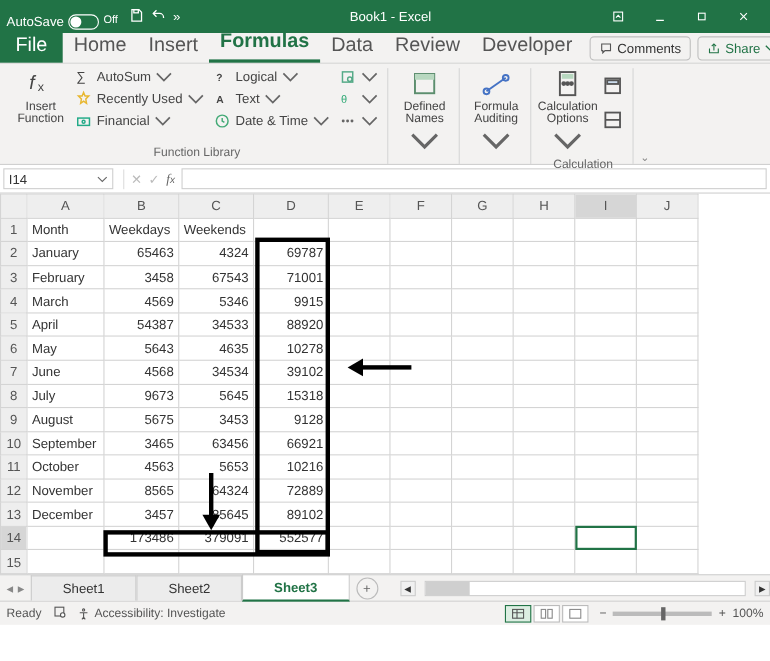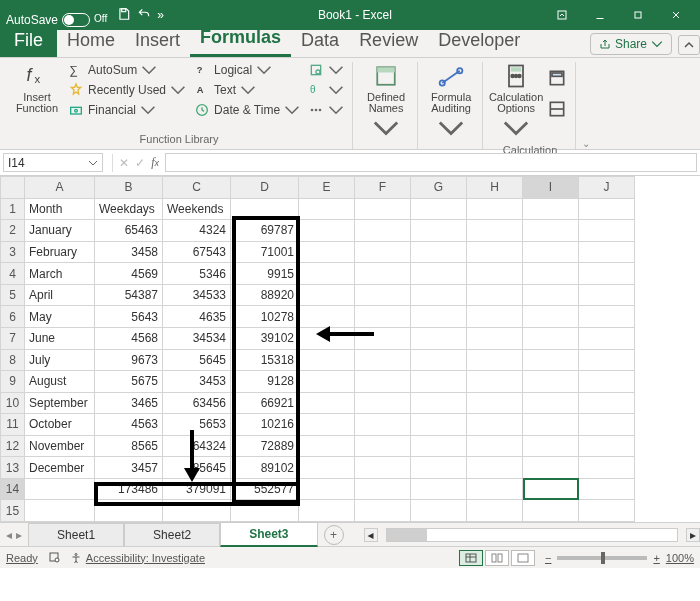--- a/index.html
+++ b/index.html
@@ -62,21 +62,21 @@
   
   .tabbar{height:24px;border-top:1px solid #d0d0d0;display:flex;align-items:center;background:#f3f2f1;font-size:12px;}
   .tabnav{display:flex;gap:4px;padding:0 6px;color:#888;}
   .sheet{padding:4px 28px;border:1px solid #ccc;border-bottom:none;background:#ececec;cursor:pointer;text-align:center;}
   .sheet.active{background:#fff;color:#217346;font-weight:600;border-bottom:2px solid #217346;}
   .addsheet{width:20px;height:20px;border:1px solid #bbb;border-radius:50%;margin-left:6px;display:flex;align-items:center;justify-content:center;color:#666;cursor:pointer;}
   .hscroll-track{flex:1;margin:0 8px;height:14px;background:#fff;border:1px solid #ccc;position:relative;}
   .hscroll-thumb{position:absolute;left:0;top:0;bottom:0;width:40px;background:#cfcfcf;}
   .hscroll-btn{width:14px;height:14px;border:1px solid #ccc;background:#f0f0f0;display:flex;align-items:center;justify-content:center;}
   
-  .status{height:22px;background:#f3f2f1;border-top:1px solid #d0d0d0;display:flex;align-items:center;font-size:11px;color:#555;padding:0 6px;gap:10px;text-decoration:underline;}
+  .status{height:22px;background:#f3f2f1;border-top:1px solid #d0d0d0;display:flex;align-items:center;font-size:11px;color:#555;padding:0 6px;gap:10px;}
   .viewbtns{display:flex;gap:2px;margin-left:auto;}
   .viewbtns div{width:24px;height:16px;border:1px solid #bbb;background:#fff;display:flex;align-items:center;justify-content:center;}
   .viewbtns div.active{background:#dceee2;border-color:#217346;}
   .zoom{display:flex;align-items:center;gap:6px;}
   .ztrack{width:90px;height:4px;background:#bbb;position:relative;}
   .zthumb{position:absolute;left:44px;top:-4px;width:4px;height:12px;background:#666;}
   .collapse-btn{width:22px;height:20px;border:1px solid #bfbfbf;border-radius:3px;display:flex;align-items:center;justify-content:center;margin-left:6px;margin-bottom:2px;}
   .dialog-launcher{font-size:10px;color:#888;align-self:flex-end;margin-left:4px;}
 </style>
 </head>
@@ -127,20 +127,26 @@
 
 <div class="filerow">
   <div class="tabbtn file">File</div>
   <div class="tabbtn">Home</div>
   <div class="tabbtn">Insert</div>
   <div class="tabbtn active">Formulas</div>
   <div class="tabbtn">Data</div>
   <div class="tabbtn">Review</div>
   <div class="tabbtn">Developer</div>
   <div class="spacer"></div>
+  <div class="rbtn">
+      <svg viewBox="0 0 24 24" fill="none" stroke="#555" stroke-width="2">
+        <path d="M4 4h16v12H10l-4 4v-4H4z"></path>
+      </svg>
+      <span>Comments</span>
+    </div>
   <div class="rbtn share">
       <svg viewBox="0 0 24 24" fill="none" stroke="#217346" stroke-width="2">
         <path d="M4 12v8h16v-8"></path>
         <path d="M12 4v12"></path>
         <path d="M8 8l4-4 4 4"></path>
       </svg>
       <span>Share</span>
       <svg class="car" viewBox="0 0 10 10">
         <path d="M1 3l4 4 4-4" fill="none" stroke="#217346"></path>
       </svg>

